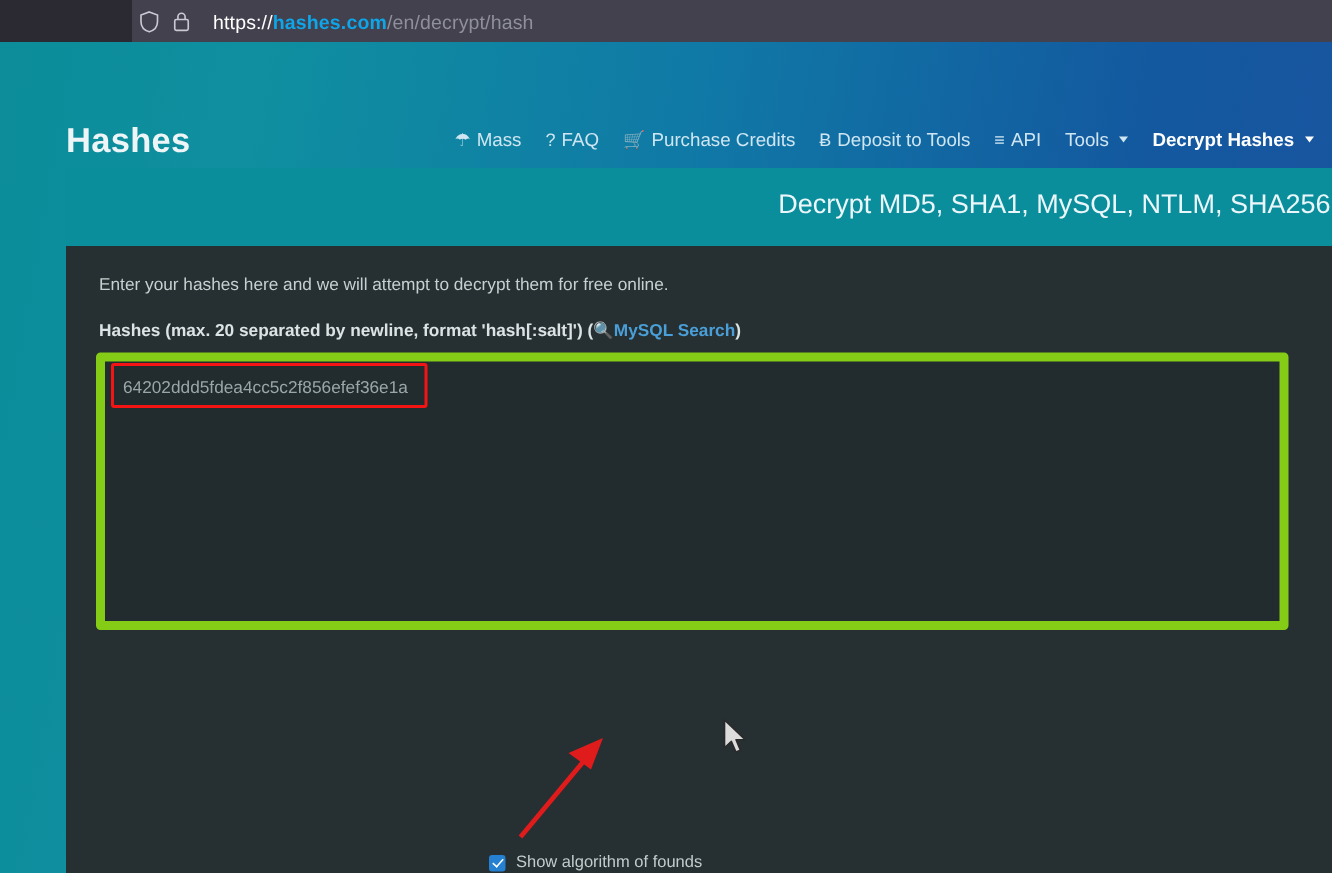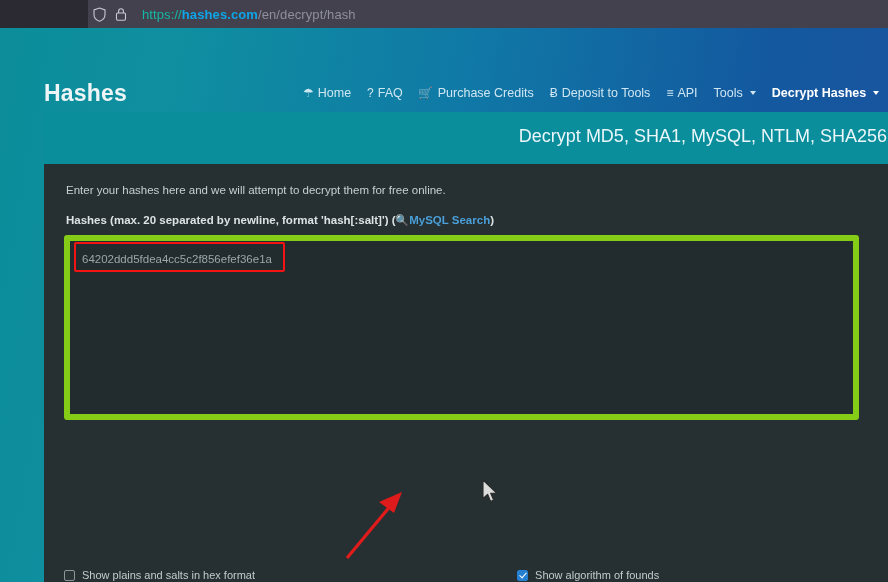--- a/index.html
+++ b/index.html
@@ -23,21 +23,21 @@
   #urlbar .ic{
     width:22px;height:28px;display:flex;align-items:center;justify-content:center;
     flex:0 0 auto;
   }
   #urlbar .ic svg{display:block;}
   #url-text{
     margin-left:10px;font-size:13px;color:#8f8f9d;white-space:nowrap;
     letter-spacing:.1px;
   }
   #url-text .host{color:#0ea5e9;font-weight:bold;}
-  #url-text .scheme{color:#14b8a6;}
+  #url-text .scheme{color:#ffffff;}
 
   
   #page{
     position:absolute;left:0;top:28px;width:888px;height:554px;
     background:linear-gradient(100deg,#0c8d99 0%,#0f8fa0 18%,#1079a6 48%,#13599f 78%,#1b53a0 100%);
     overflow:hidden;
   }
 
   
   #navbar{
@@ -154,21 +154,21 @@
 </div>
 
 <div id="page">
 
   <div id="navbar">
     <div id="brand">Hashes</div>
     <div id="navlinks">
 
       <div class="navitem">
         <span class="glyph">☂</span>
-        <span>Home</span>
+        <span>Mass</span>
       </div>
 
       <div class="navitem">
         <span class="glyph">?</span>
         <span>FAQ</span>
       </div>
 
       <div class="navitem">
         <span class="glyph">🛒</span>
         <span>Purchase Credits</span>
@@ -210,24 +210,20 @@
       <div id="hash-label">
         <span>Hashes (max. 20 separated by newline, format 'hash[:salt]') (</span><span class="mag">🔍</span><a class="mass">MySQL Search</a><span>)</span>
       </div>
 
       <div id="textarea-wrap">
         <textarea id="hash-textarea" placeholder="" style="">64202ddd5fdea4cc5c2f856efef36e1a</textarea>
         <div id="redbox"></div>
       </div>
 
       <div id="options">
-        <div class="optgroup" id="opt1">
-          <span class="cbox"></span>
-          <span class="optlabel">Show plains and salts in hex format</span>
-        </div>
         <div class="optgroup" id="opt2">
           <span class="cbox checked"></span>
           <span class="optlabel">Show algorithm of founds</span>
         </div>
       </div>
 
     </div>
   </div>
 
   <svg id="arrow" width="110" height="90" viewBox="0 0 110 90">

